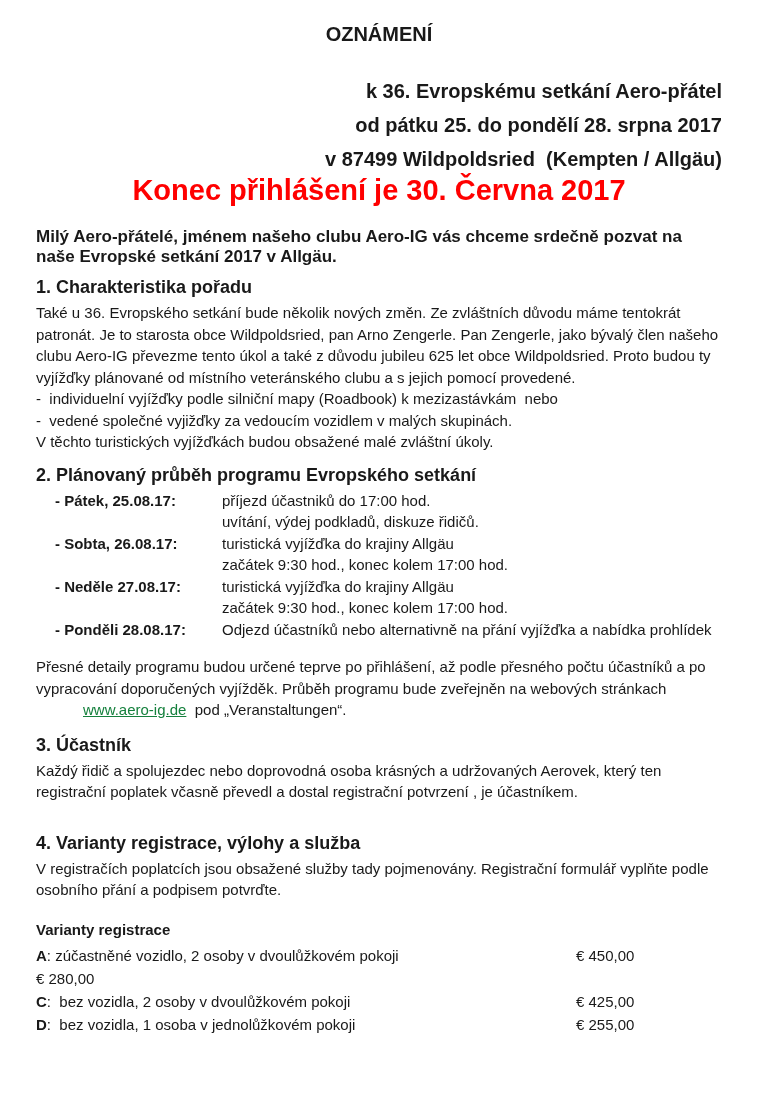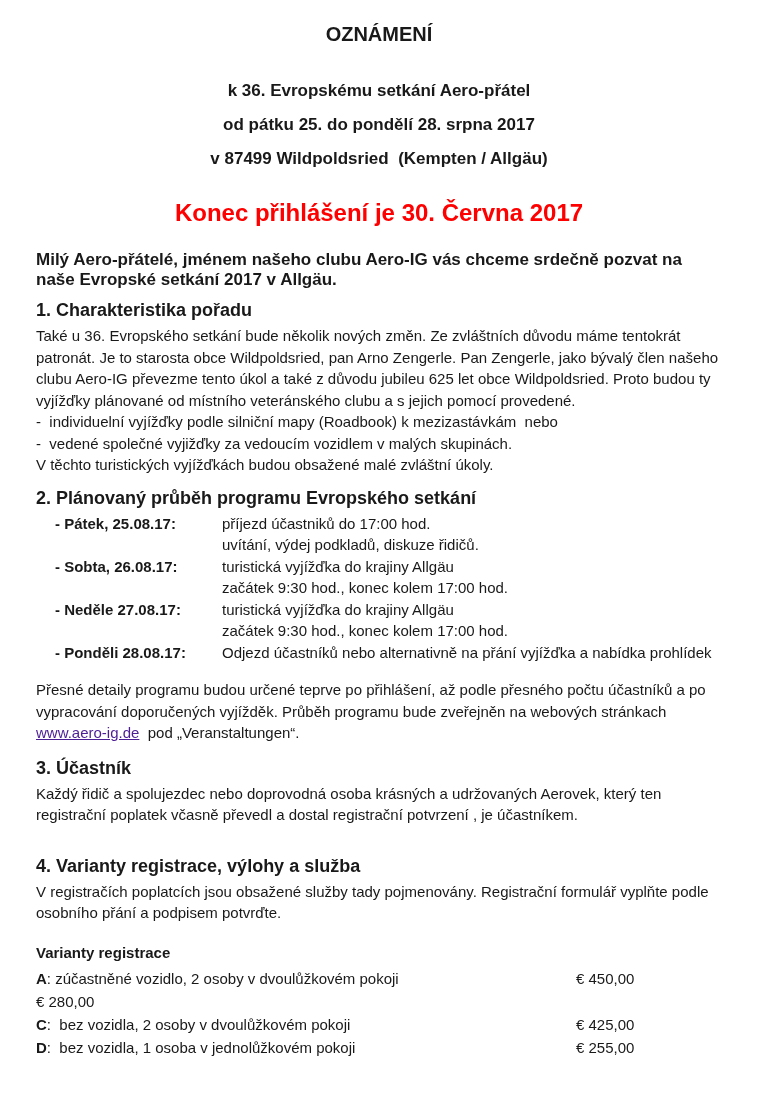--- a/index.html
+++ b/index.html
@@ -12,48 +12,48 @@
   }
   .t { white-space: pre-wrap; }
   .doc { padding: 22px 36px 0 36px; }
 
   .title {
     text-align: center; font-weight: bold;
     font-size: 20px; line-height: 24px;
   }
   .headlines { margin-top: 28px; }
   .headline {
-    text-align: center; font-weight: bold;
-    font-size: 17px; line-height: 34px;
+    text-align: right; font-weight: bold;
+    font-size: 20px; line-height: 34px;
   }
   .deadline {
-    margin-top: 24px;
+    margin-top: 1px;
     text-align: center; font-weight: bold;
-    font-size: 24px; line-height: 26px;
+    font-size: 29px; line-height: 26px;
   }
   .intro {
     margin-top: 24px;
     font-weight: bold; font-size: 17px; line-height: 20px;
   }
 
   .sec-heading {
     font-weight: bold; font-size: 18px; line-height: 25px;
   }
   .s1-heading { margin-top: 8px; }
   .body-text { font-size: 15px; line-height: 21.5px; }
   .s1-body { margin-top: 2px; }
 
   .s2-heading { margin-top: 10px; }
   .schedule { margin-top: 2px; font-size: 15px; line-height: 21.5px; }
   .sched-row { display: flex; }
   .sched-day { font-weight: bold; width: 167px; margin-left: 19px; flex: 0 0 auto; }
   .sched-lines { flex: 1; }
 
   .details { margin-top: 16px; }
-  .link { text-decoration: underline; color: #4c1d95; cursor: pointer; }
+  .link { text-decoration: underline; color: #15803d; cursor: pointer; margin-left: 47px; }
 
   .s3-heading { margin-top: 12px; }
   .s3-body { margin-top: 2px; }
 
   .s4-heading { margin-top: 28px; }
   .s4-body { margin-top: 2px; }
 
   .variants-heading {
     margin-top: 18px;
     font-weight: bold; font-size: 15px; line-height: 21px;

